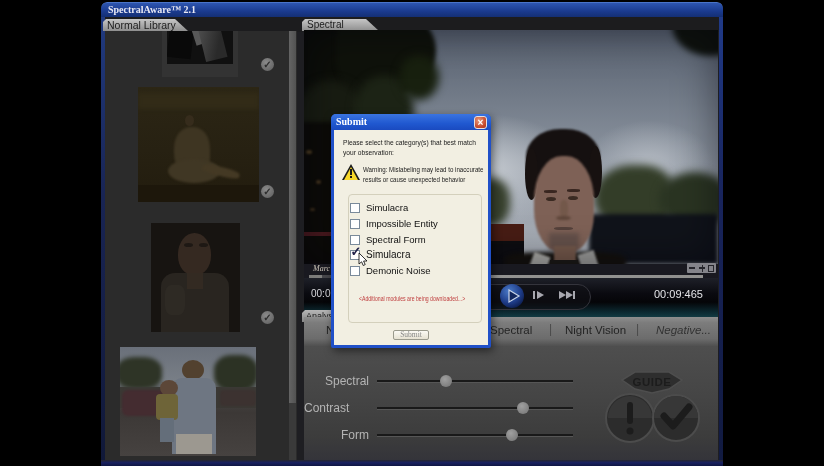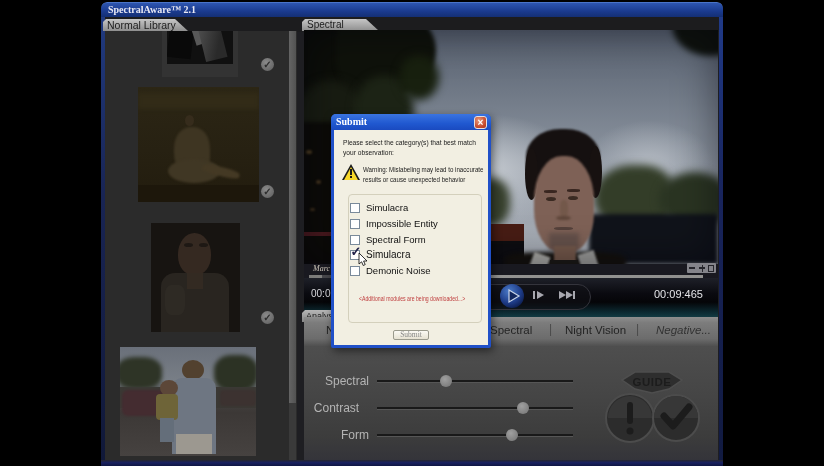--- a/index.html
+++ b/index.html
@@ -176,21 +176,21 @@
     <div class="abs" style="left:332px;top:5px;font-size:12px;color:#4a4a4a;">|</div>
     <div class="abs" style="left:352px;top:7px;font-size:11.5px;color:#323232;font-style:italic;">Negative...</div>
   </div>
 
   <div class="abs" style="left:203px;top:344px;width:414px;height:114px;background:linear-gradient(#4e4e4e 0%,#464646 40%,#3c3c3c 80%,#34343a 100%);">
 
     <div class="abs" style="left:0px;top:28px;width:65px;text-align:right;font-size:12px;color:#b4b4b4;">Spectral</div>
     <div class="abs" style="left:73px;top:34px;width:196px;height:2px;background:#191919;border-bottom:1px solid #565656;"></div>
     <div class="abs" style="left:136px;top:29px;width:12px;height:12px;border-radius:50%;background:radial-gradient(circle at 40% 35%,#a0a0a0,#727272);"></div>
 
-    <div class="abs" style="left:0px;top:55px;width:65px;text-align:center;font-size:12px;color:#b4b4b4;">Contrast</div>
+    <div class="abs" style="left:0px;top:55px;width:65px;text-align:left;font-size:12px;color:#b4b4b4;">Contrast</div>
     <div class="abs" style="left:73px;top:61px;width:196px;height:2px;background:#191919;border-bottom:1px solid #565656;"></div>
     <div class="abs" style="left:213px;top:56px;width:12px;height:12px;border-radius:50%;background:radial-gradient(circle at 40% 35%,#a0a0a0,#727272);"></div>
 
     <div class="abs" style="left:0px;top:82px;width:65px;text-align:right;font-size:12px;color:#b4b4b4;">Form</div>
     <div class="abs" style="left:73px;top:88px;width:196px;height:2px;background:#191919;border-bottom:1px solid #565656;"></div>
     <div class="abs" style="left:202px;top:83px;width:12px;height:12px;border-radius:50%;background:radial-gradient(circle at 40% 35%,#a0a0a0,#727272);"></div>
 
     <svg class="abs" style="left:298px;top:23px;" width="106" height="84" viewBox="0 0 106 84">
       <circle cx="28" cy="49" r="24" fill="#2c2c2c" stroke="#4c4c4c" stroke-width="2"></circle>
       <circle cx="74" cy="49" r="23" fill="#2c2c2c" stroke="#4c4c4c" stroke-width="2"></circle>

